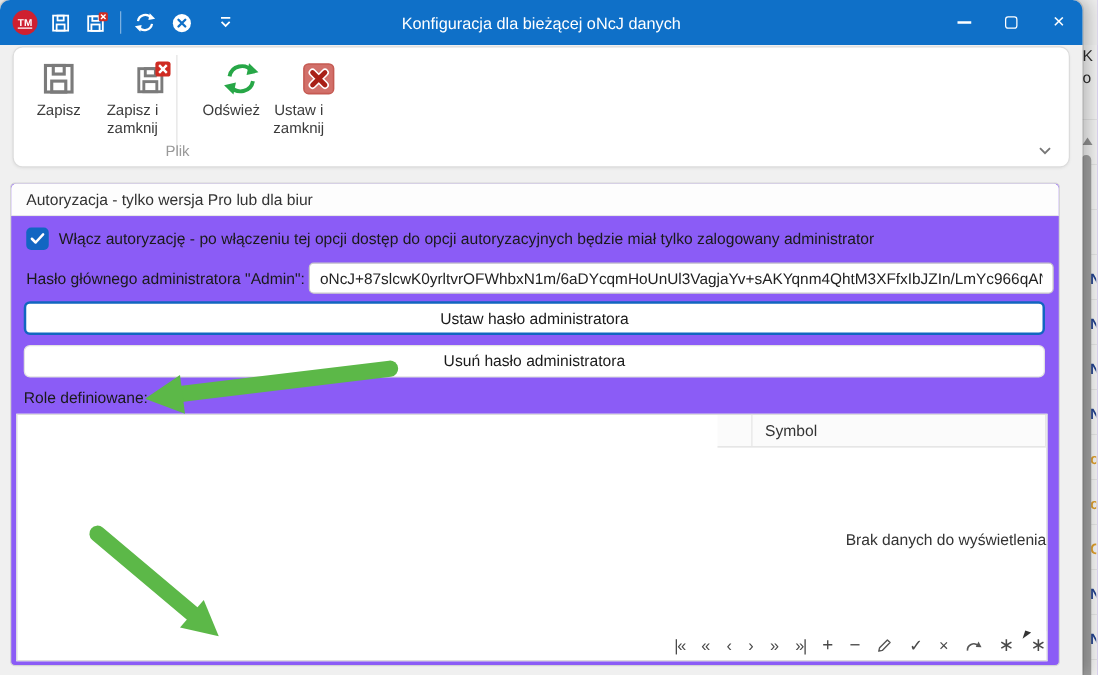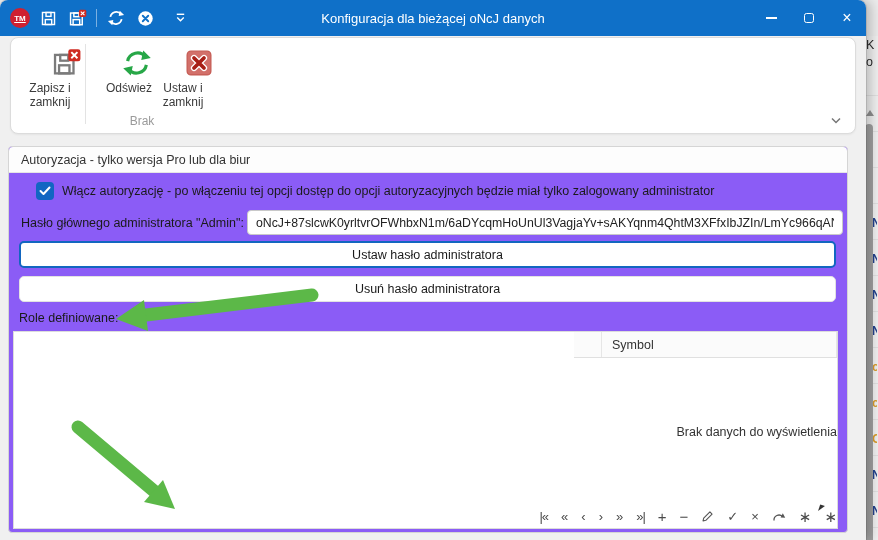--- a/index.html
+++ b/index.html
@@ -57,21 +57,21 @@
     font-size:12px; color:#9a9a9a; }
   .ribbon-chevron { position:absolute; right:12px; bottom:6px; width:14px; height:12px; }
 
   
   .section { position:absolute; left:8px; top:146px; width:840px; height:387px;
     background:#8b5cf6; border:1px solid #d5d5d5; border-radius:4px; }
   .sec-header { position:absolute; left:0; right:0; top:0; height:26px; background:#fdfdfd;
     border-bottom:1px solid #e6e6e6; display:flex; align-items:center; padding-left:12px;
     font-size:12.5px; color:#333; border-radius:4px 4px 0 0; }
 
-  .chk-row { position:absolute; left:27px; top:34px; height:20px; display:flex; align-items:center; gap:8px; }
+  .chk-row { position:absolute; left:12px; top:34px; height:20px; display:flex; align-items:center; gap:8px; }
   .checkbox { width:18px; height:18px; border-radius:4px; background:#1266c2;
     display:flex; align-items:center; justify-content:center; flex:none; }
   .chk-label { font-size:12.5px; color:#1a1a1a; white-space:nowrap; }
 
   .pwd-row { position:absolute; left:12px; top:63px; height:25px; display:flex; align-items:center; }
   .pwd-label { font-size:12.5px; color:#1a1a1a; white-space:nowrap; }
   .pwd-input { position:absolute; left:226px; width:596px; height:25px;
     border:1px solid #c9c9c9; border-radius:4px; background:#fff; padding:0 8px;
     font-family:"Liberation Sans","DejaVu Sans",sans-serif; font-size:12.3px; color:#222; }
 
@@ -187,20 +187,28 @@
             <span class="max-glyph"></span>
           </div>
         <div class="wc close">
             <span>×</span>
           </div>
       </div>
     </div>
 
     <div class="ribbon">
       <div class="rgroup">
+        <div class="rbtn">
+          <svg width="30" height="30" viewBox="0 0 24 24">
+            <rect x="3.5" y="3.5" width="17" height="17" fill="none" stroke="#7b7b7b" stroke-width="2"></rect>
+            <rect x="8.5" y="3.5" width="7" height="5.5" fill="none" stroke="#7b7b7b" stroke-width="2"></rect>
+            <rect x="7.5" y="13.5" width="9" height="7" fill="none" stroke="#7b7b7b" stroke-width="2"></rect>
+          </svg>
+          <span class="rlabel">Zapisz</span>
+        </div>
         <div class="rbtn wide">
           <svg width="30" height="30" viewBox="0 0 26 26">
             <rect x="3.5" y="6" width="16" height="16" fill="none" stroke="#7b7b7b" stroke-width="2"></rect>
             <rect x="8" y="6" width="7" height="5" fill="none" stroke="#7b7b7b" stroke-width="2"></rect>
             <rect x="7" y="15" width="9" height="7" fill="none" stroke="#7b7b7b" stroke-width="2"></rect>
             <rect x="15" y="1" width="10.5" height="10.5" rx="2" fill="#cf2b22"></rect>
             <path d="M17.6 3.6 L22.9 8.9 M22.9 3.6 L17.6 8.9" stroke="#fff" stroke-width="1.7"></path>
           </svg>
           <span class="rlabel">Zapisz i zamknij</span>
         </div>
@@ -216,21 +224,21 @@
         </div>
         <div class="rbtn wide">
           <svg width="30" height="30" viewBox="0 0 24 24">
             <rect x="2.5" y="2.5" width="19" height="19" rx="3" fill="#d2706a" stroke="#c55a52"></rect>
             <path d="M8 8 L16 16 M16 8 L8 16" stroke="#fff" stroke-width="5" stroke-linecap="round"></path>
             <path d="M8 8 L16 16 M16 8 L8 16" stroke="#a81f16" stroke-width="3" stroke-linecap="round"></path>
           </svg>
           <span class="rlabel">Ustaw i zamknij</span>
         </div>
       </div>
-      <div class="rgroup-label">Brak</div>
+      <div class="rgroup-label">Plik</div>
       <svg class="ribbon-chevron" viewBox="0 0 14 12">
         <path d="M3 3.5 L7 7.5 L11 3.5" fill="none" stroke="#777" stroke-width="1.5"></path>
       </svg>
     </div>
 
     <div class="section">
       <div class="sec-header">Autoryzacja - tylko wersja Pro lub dla biur</div>
 
       <div class="chk-row">
         <span class="checkbox">

